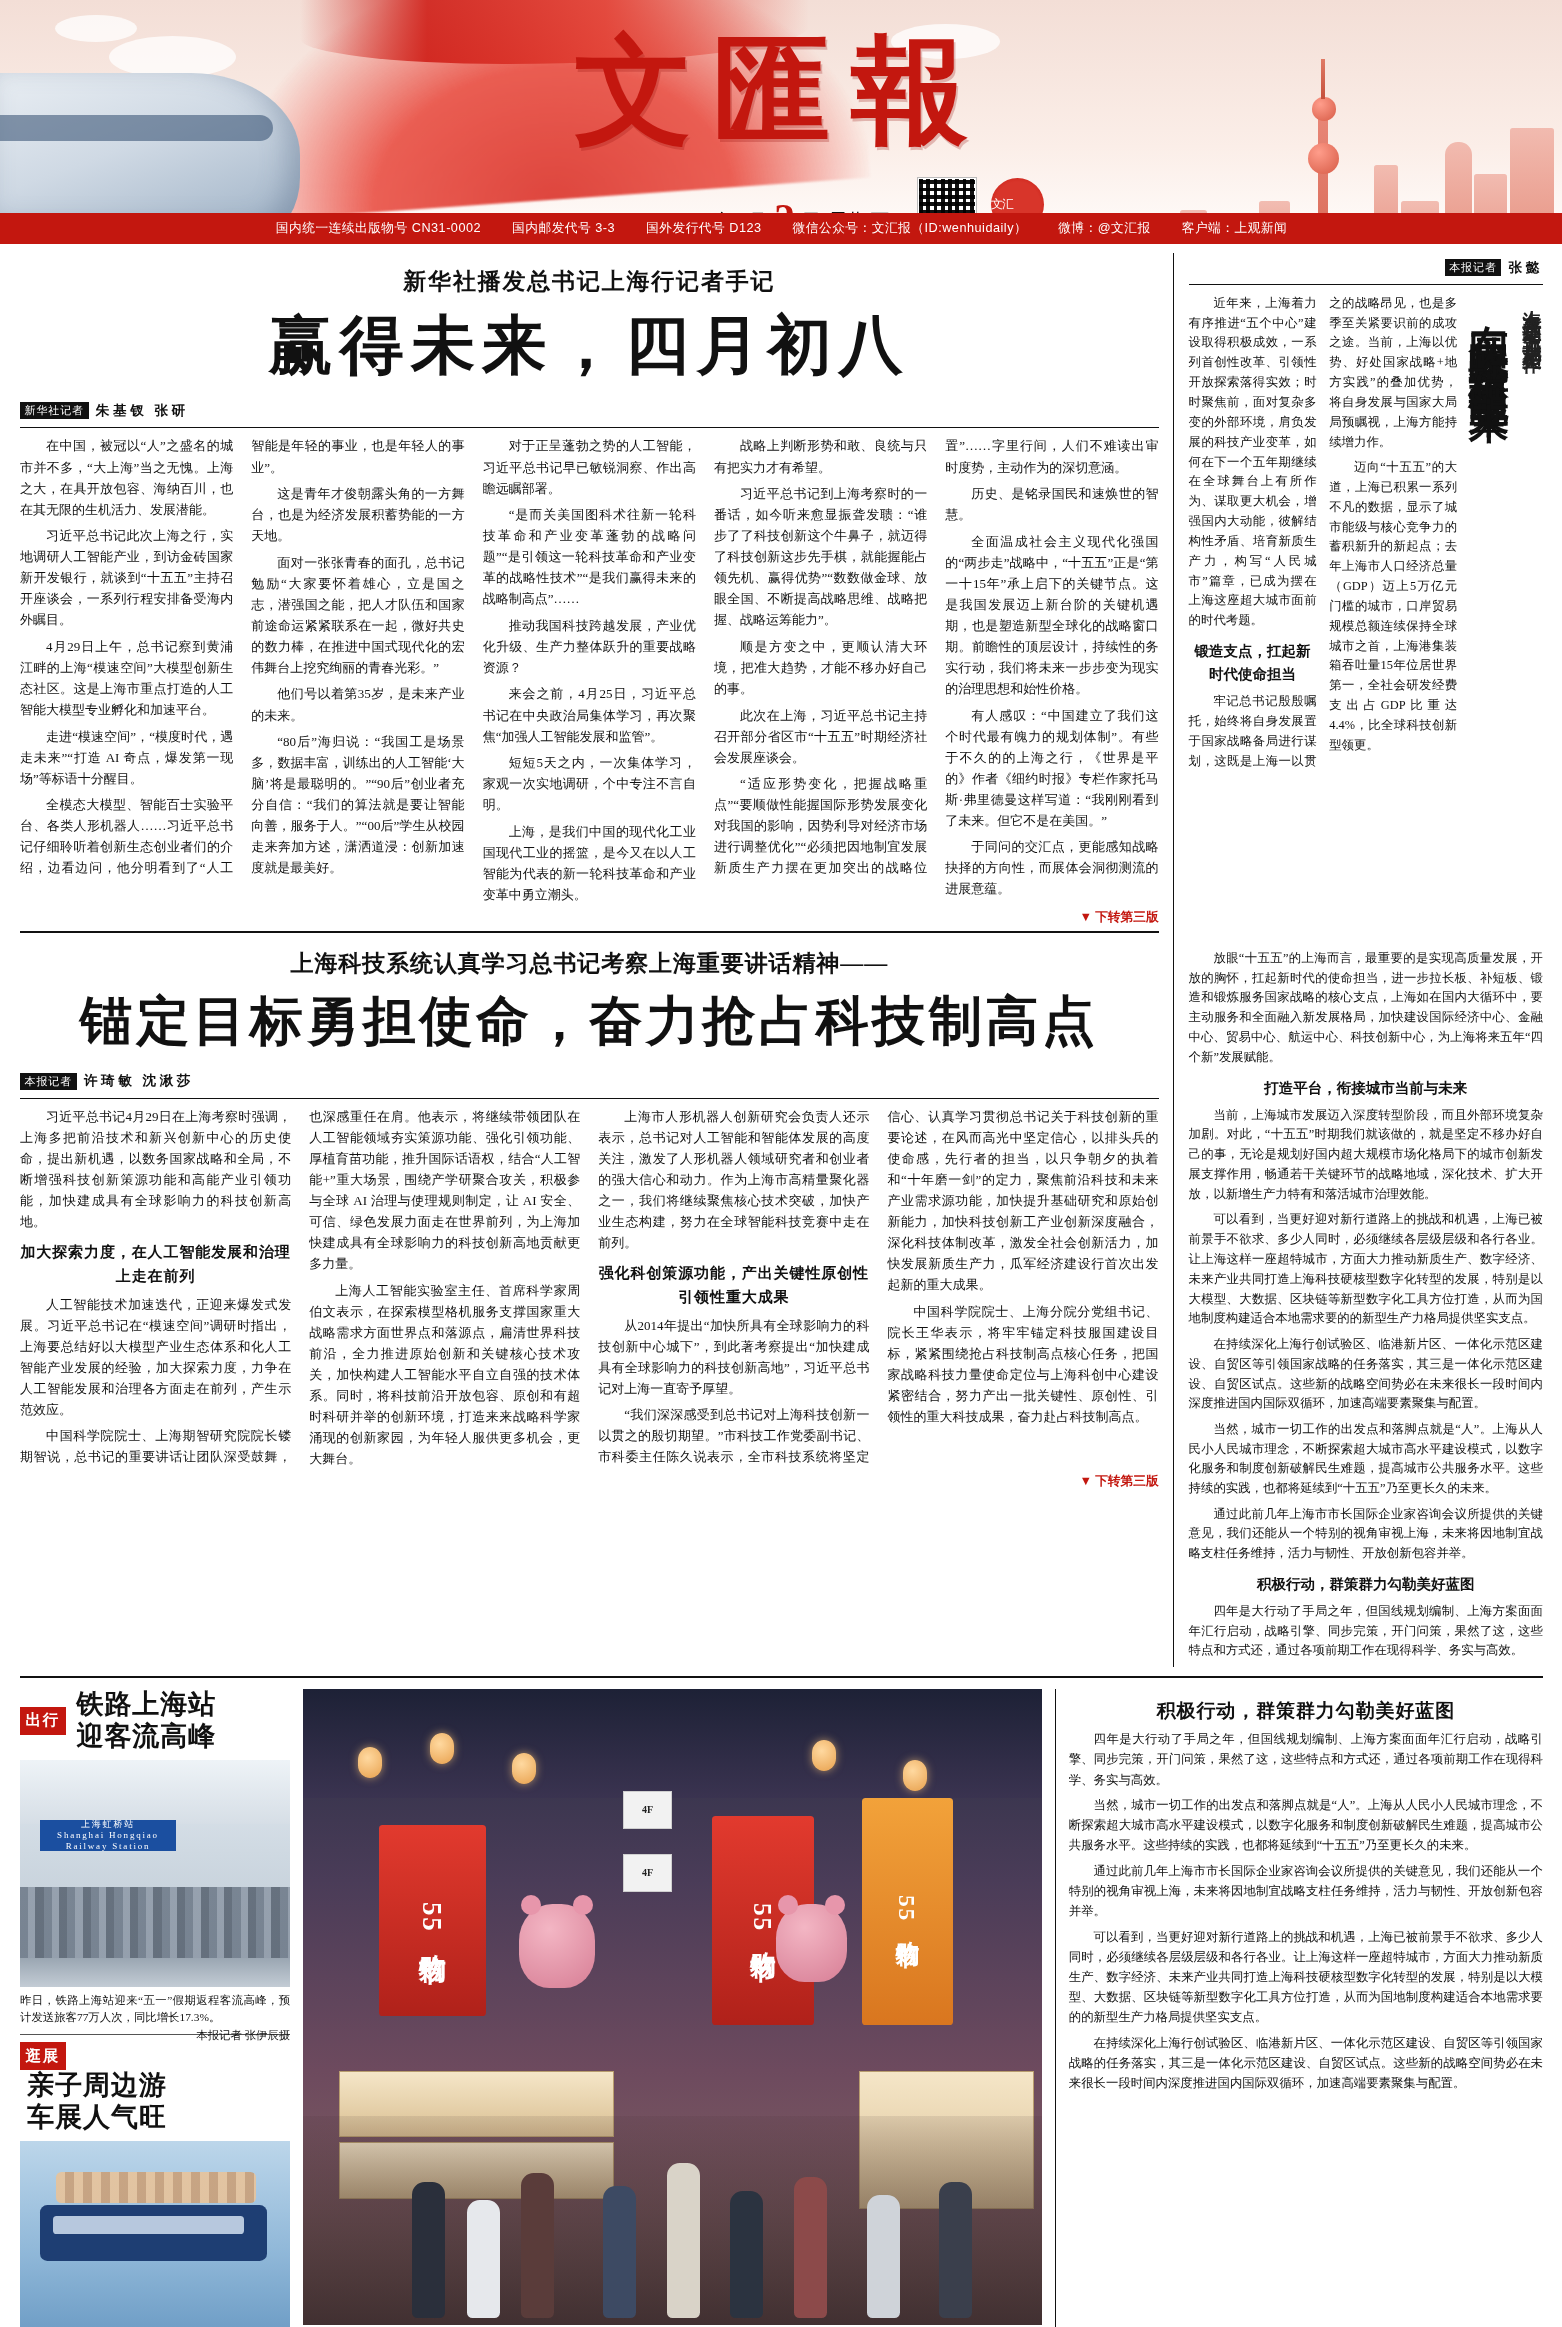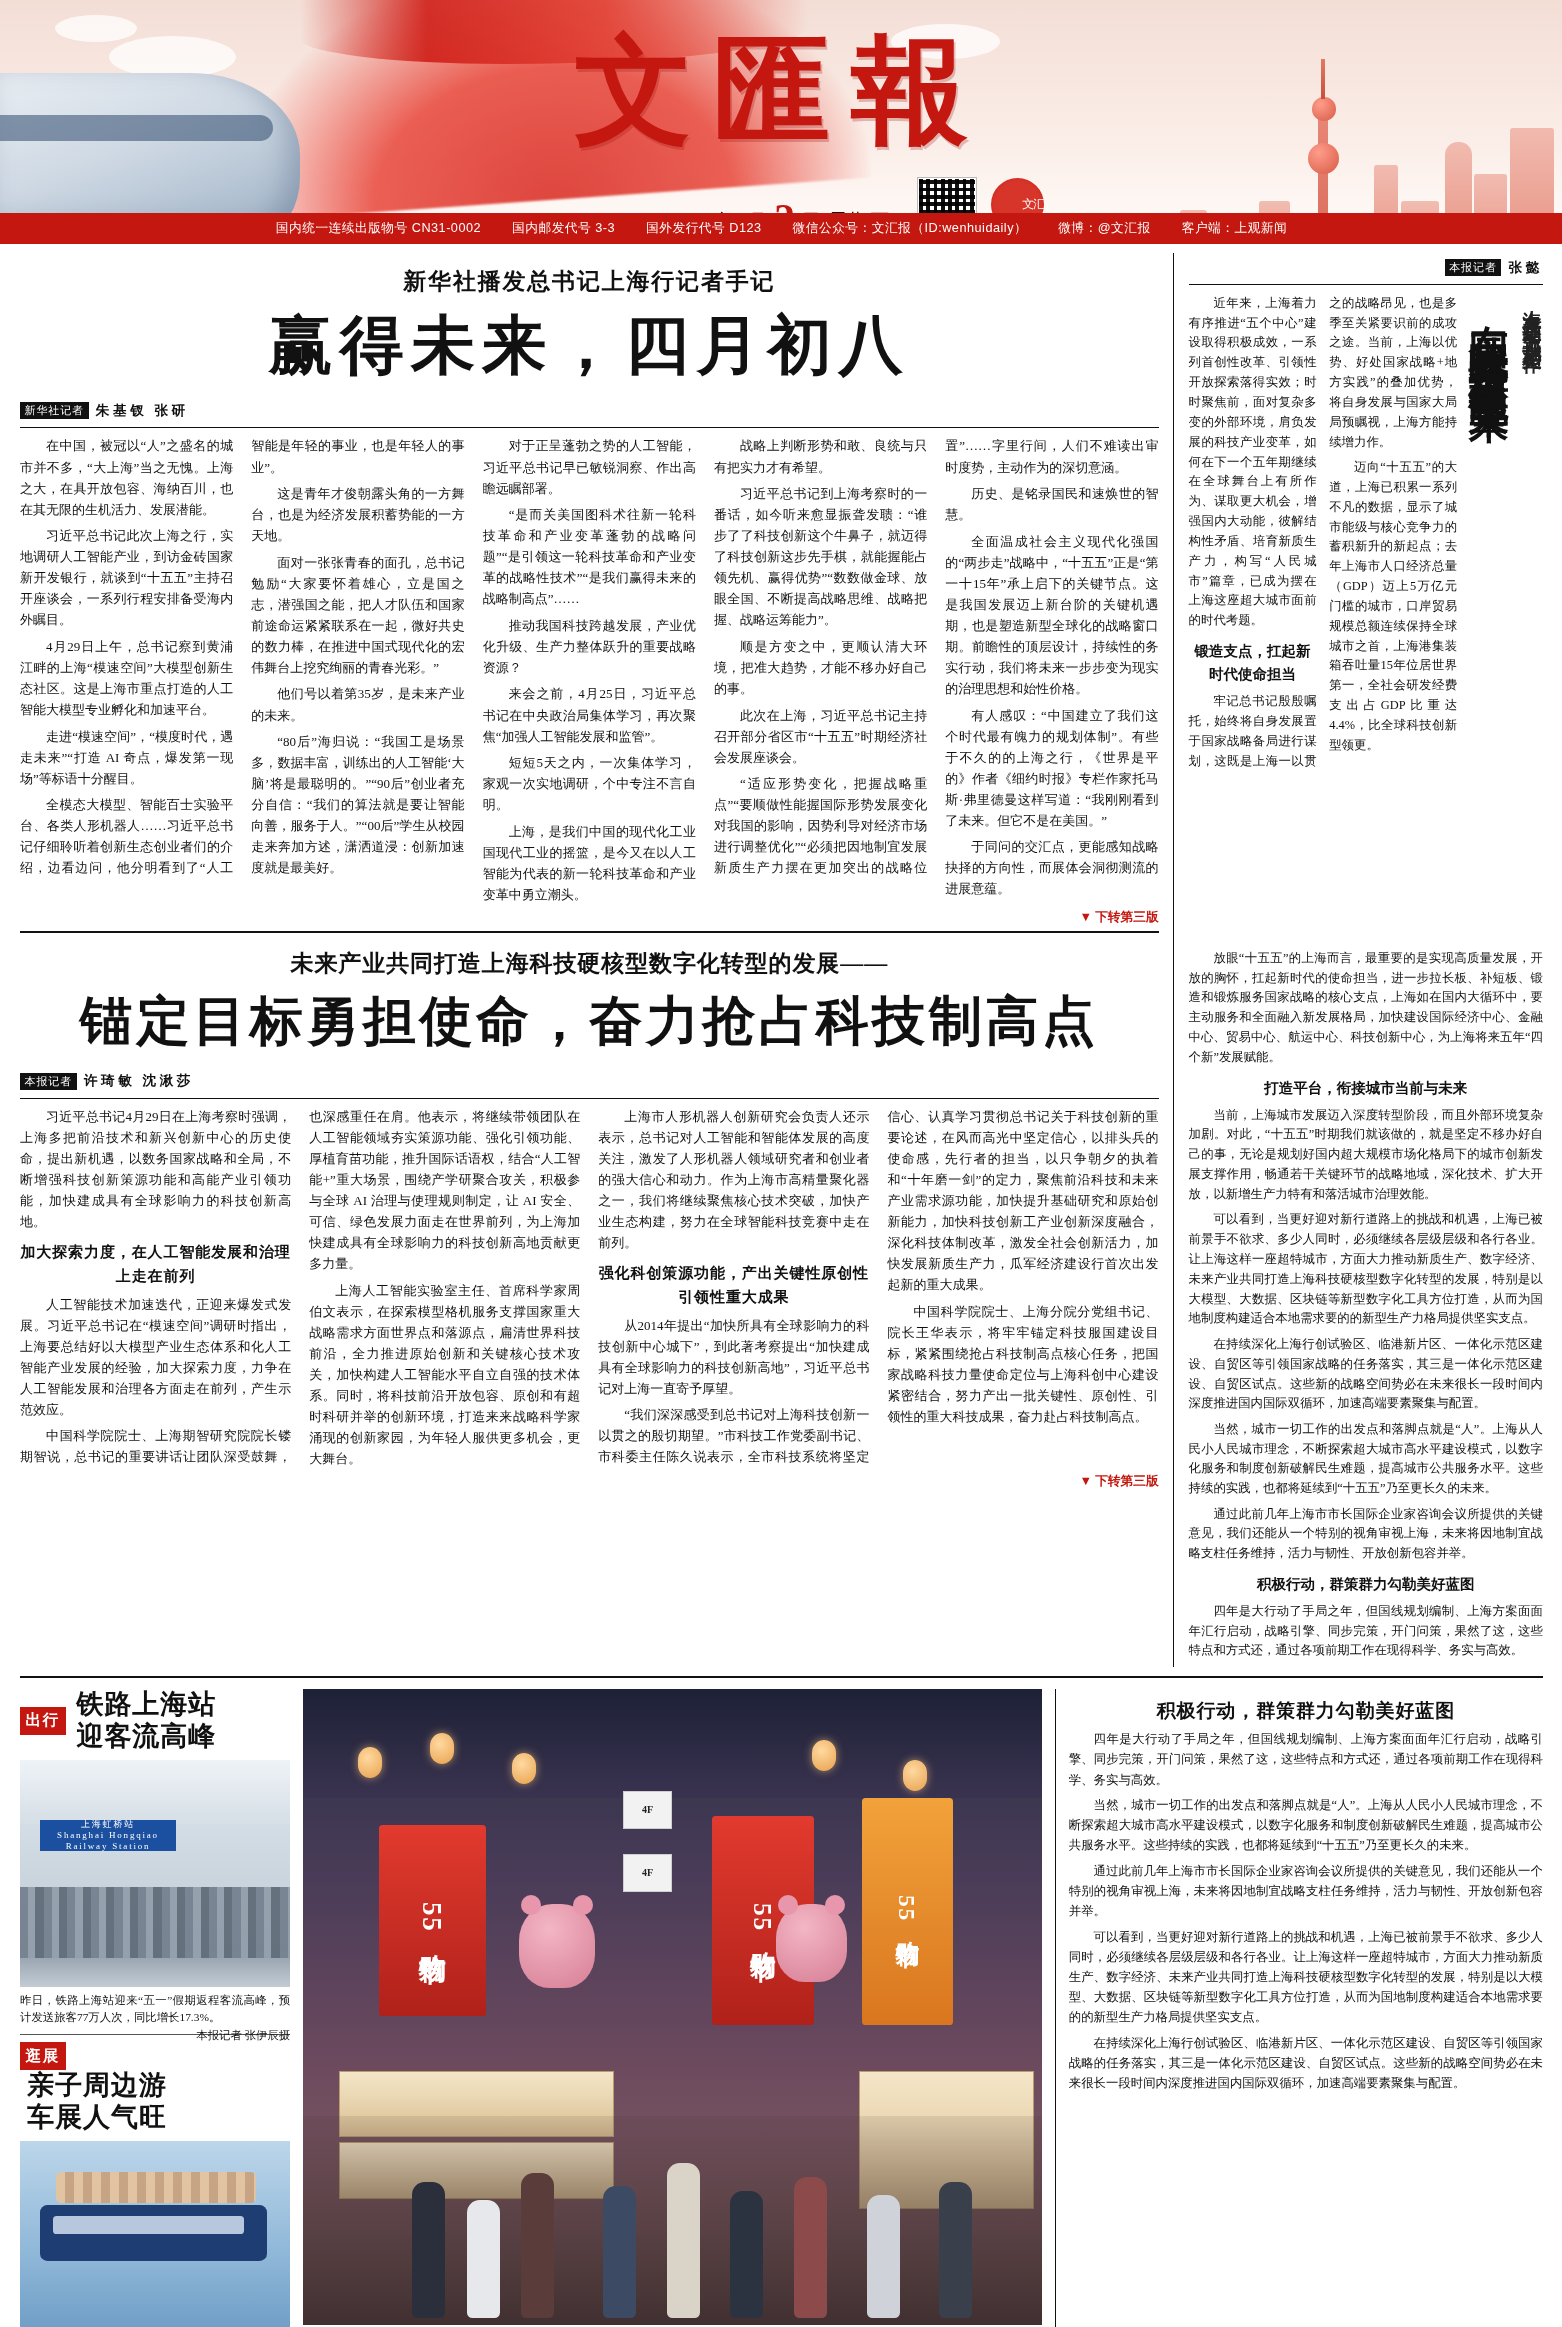--- a/index.html
+++ b/index.html
@@ -38,21 +38,21 @@
   .mh-date .big{font-size:42px;font-weight:700;color:#c3170f;vertical-align:-5.5px;margin:0 5.5px;}
   .mh-sub{margin-top:7.3px;font-size:13.6px;color:#333;letter-spacing:0.5px;}
   .mh-sub2{margin-top:5.5px;font-size:13.6px;color:#222;}
   .mh-qr{position:absolute;left:918px;top:178px;width:56px;height:56px;
     background:
       repeating-linear-gradient(90deg,#111 0 3.6px,#fff 3.6px 7.3px),
       repeating-linear-gradient(0deg,#111 0 3.6px,#fff 3.6px 7.3px);
     background-blend-mode:multiply;border:1.8px solid #fff;outline:0.9px solid #bbb;}
   .mh-seal{position:absolute;left:991px;top:178px;width:53px;height:53px;border-radius:50%;
     background:radial-gradient(circle at 50% 50%,#d8352a 0 60%,#c3170f 100%);color:#fff;
-    font-size:11.8px;line-height:53px;text-align:right;letter-spacing:-0.9px;}
+    font-size:11.8px;line-height:53px;text-align:left;letter-spacing:-0.9px;}
 
   .mh-strip{position:absolute;left:0;bottom:0;width:100%;height:31px;
     background:#c3170f;color:#fff;display:flex;align-items:center;justify-content:center;gap:31px;
     font-size:12.7px;letter-spacing:0.5px;font-family:"Liberation Sans",sans-serif;}
 
   
   .body-wrap{position:relative;padding:9px 20px 0 20px;}
   .cols{display:flex;gap:0;}
   .colA{width:1147px;padding-right:14.5px;}
   .colB{width:357px;border-left:1.8px solid #111;padding-left:14.5px;}
@@ -229,21 +229,21 @@
           <p>“适应形势变化，把握战略重点”“要顺做性能握国际形势发展变化对我国的影响，因势利导对经济市场进行调整优化”“必须把因地制宜发展新质生产力摆在更加突出的战略位置”……字里行间，人们不难读出审时度势，主动作为的深切意涵。</p>
           <p>历史、是铭录国民和速焕世的智慧。</p>
           <p>全面温成社会主义现代化强国的“两步走”战略中，“十五五”正是“第一十15年”承上启下的关键节点。这是我国发展迈上新台阶的关键机遇期，也是塑造新型全球化的战略窗口期。前瞻性的顶层设计，持续性的务实行动，我们将未来一步步变为现实的治理思想和始性价格。</p>
           <p>有人感叹：“中国建立了我们这个时代最有魄力的规划体制”。有些于不久的的上海之行，《世界是平的》作者《细约时报》专栏作家托马斯·弗里德曼这样写道：“我刚刚看到了未来。但它不是在美国。”</p>
           <p>于同问的交汇点，更能感知战略抉择的方向性，而展体会洞彻测流的进展意蕴。</p>
         </div>
         <div class="jump">▼ 下转第三版</div>
 
         <div class="rule-thick"></div>
 
-        <div class="kicker2">未来产业共同打造上海科技硬核型数字化转型的发展——</div>
+        <div class="kicker2">上海科技系统认真学习总书记考察上海重要讲话精神——</div>
         <div class="headline2">锚定目标勇担使命，奋力抢占科技制高点</div>
 
         <div class="byline">
           <span class="tag">本报记者</span>
           <span class="name">许琦敏 沈湫莎</span>
         </div>
         <div class="rule-thin"></div>
 
         <div class="artcols c4" style="margin-top:7.3px;">
           <p>习近平总书记4月29日在上海考察时强调，上海多把前沿技术和新兴创新中心的历史使命，提出新机遇，以数务国家战略和全局，不断增强科技创新策源功能和高能产业引领功能，加快建成具有全球影响力的科技创新高地。</p>

